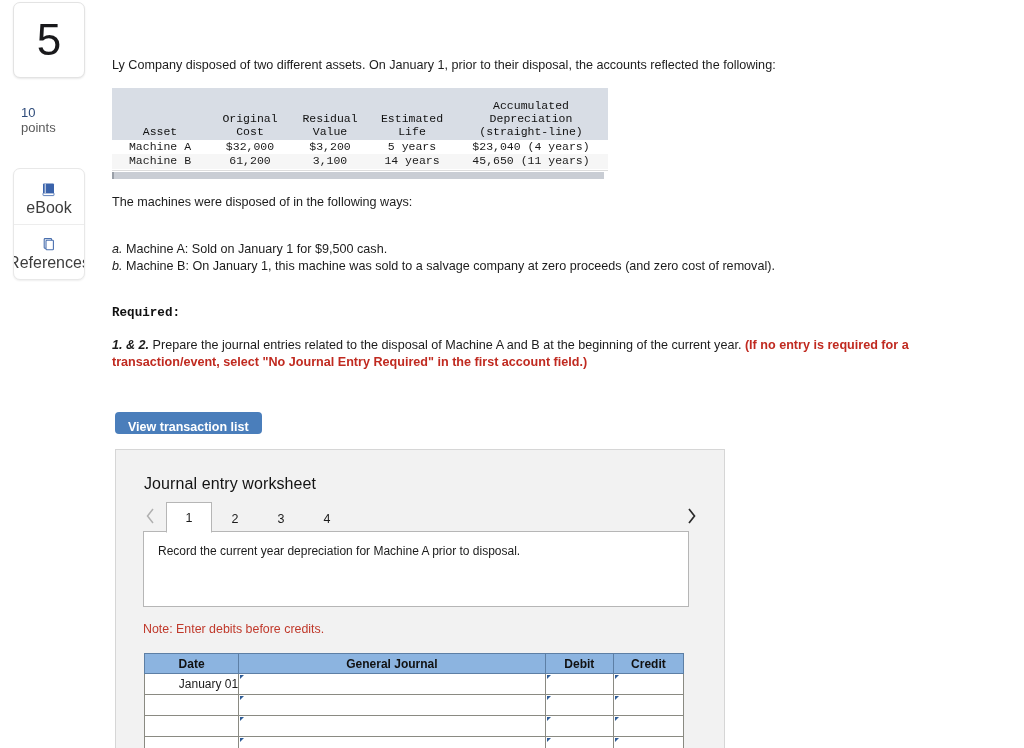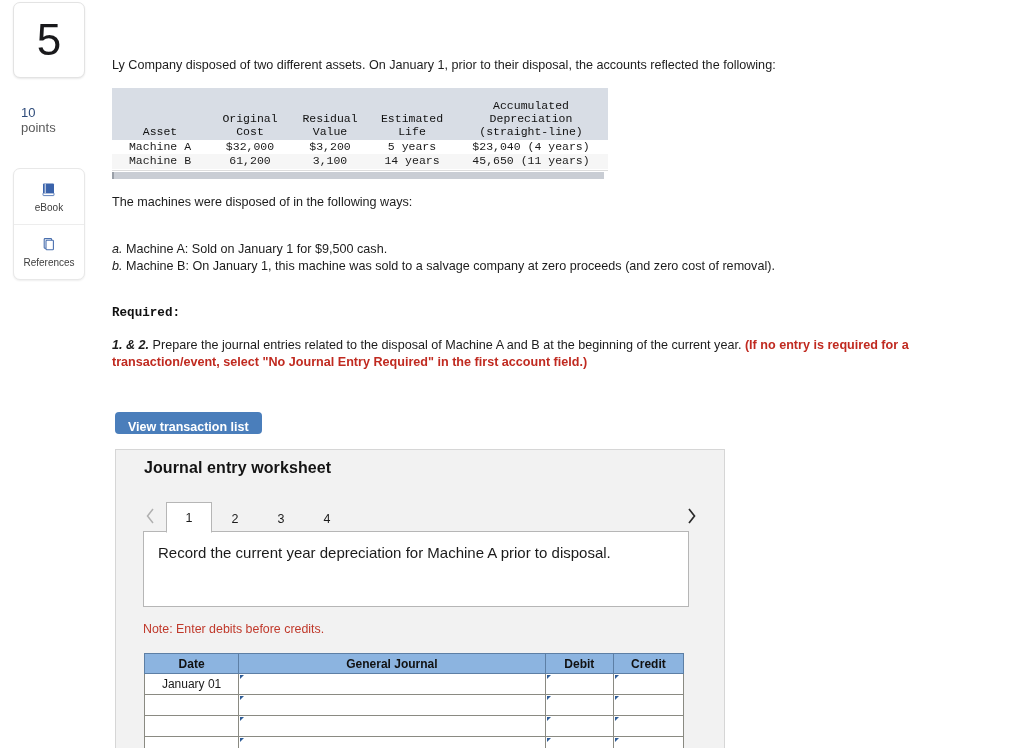--- a/index.html
+++ b/index.html
@@ -40,21 +40,21 @@
     overflow: hidden;
   }
   .tool {
     height: 55px;
     display: flex; flex-direction: column;
     align-items: center; justify-content: center;
     gap: 3px;
     cursor: pointer;
   }
   .tool + .tool { border-top: 1px solid #ededed; }
-  .tool-label { font-size: 10px; color: #3d3d3d; line-height: 11px; }
+  .tool-label { font-size: 16px; color: #3d3d3d; line-height: 11px; }
   .tool-icon { width: 18px; height: 18px; display: block; }
 
   
   .main { position: absolute; left: 112px; top: 0; width: 912px; }
 
   .intro {
     position: absolute; left: 0; top: 57px;
     font-size: 12.6px; line-height: 16px; color: #1c1c1c;
     white-space: nowrap;
   }
@@ -138,22 +138,22 @@
 
   
   .panel {
     position: absolute; left: 3px; top: 449px;
     width: 610px; height: 299px;
     background: #f2f2f2;
     border: 1px solid #d6d6d6;
     border-bottom: none;
   }
   .panel-title {
-    position: absolute; left: 28px; top: 9px;
-    font-size: 16px; font-weight: bold; color: #141414;
+    position: absolute; left: 28px; top: 25px;
+    font-size: 16px; font-weight: normal; color: #141414;
     letter-spacing: 0.1px;
   }
 
   .tabs {
     position: absolute; left: 26px; top: 50px;
     width: 560px; height: 33px;
   }
   .tab-arrow {
     position: absolute; top: 5px;
     width: 16px; height: 22px;
@@ -182,21 +182,21 @@
   }
 
   .instr-box {
     position: absolute; left: 27px; top: 81px;
     width: 546px; height: 76px;
     background: #ffffff;
     border: 1px solid #b6b6b6;
   }
   .instr-text {
     position: absolute; left: 14px; top: 12px;
-    font-size: 15px; color: #1b1b1b;
+    font-size: 12px; color: #1b1b1b;
   }
 
   .note {
     position: absolute; left: 27px; top: 172px;
     font-size: 12.4px; color: #c0392b;
   }
 
   
   .je {
     position: absolute; left: 28px; top: 203px;
@@ -223,21 +223,21 @@
     padding: 0;
     border: 1px solid #8a8a82;
     position: relative;
   }
   .col-date  { width: 94px; }
   .col-gj    { width: 306px; }
   .col-deb   { width: 68px; }
   .col-cred  { width: 70px; }
 
   td.cell-date {
-    text-align: center;
+    text-align: right;
     font-size: 12px;
     color: #1b1b1b;
     border: 1px solid #8a8a82;
   }
   td.editable {
     border: 2px solid #7296c0;
     background: #ffffff;
   }
   td.editable .tri {
     position: absolute; left: 1px; top: 1px;

